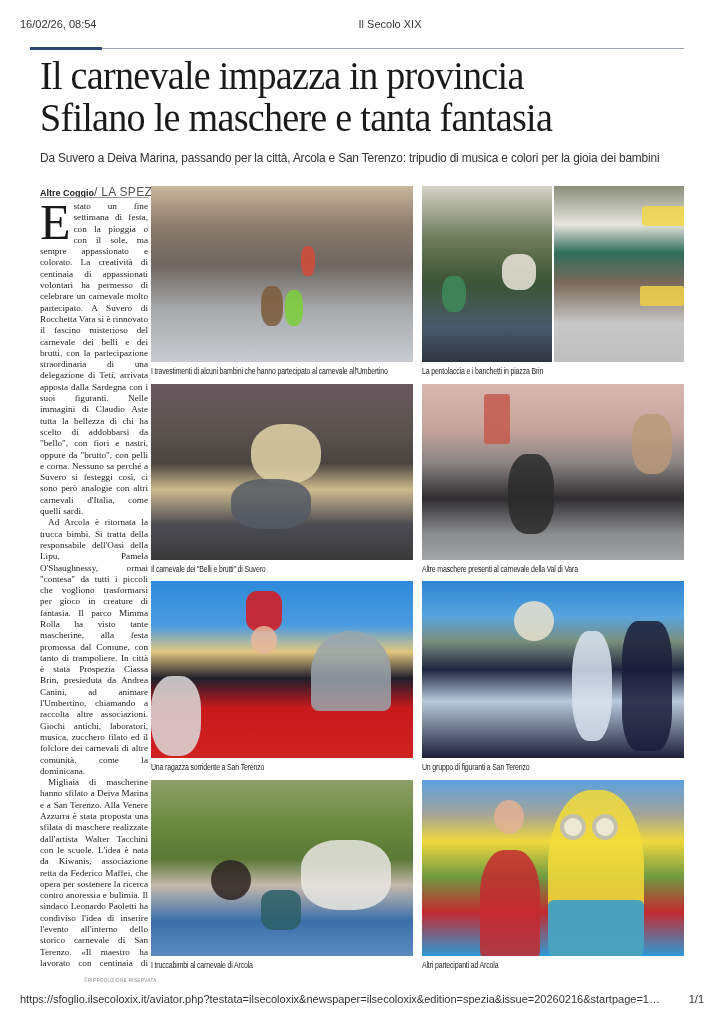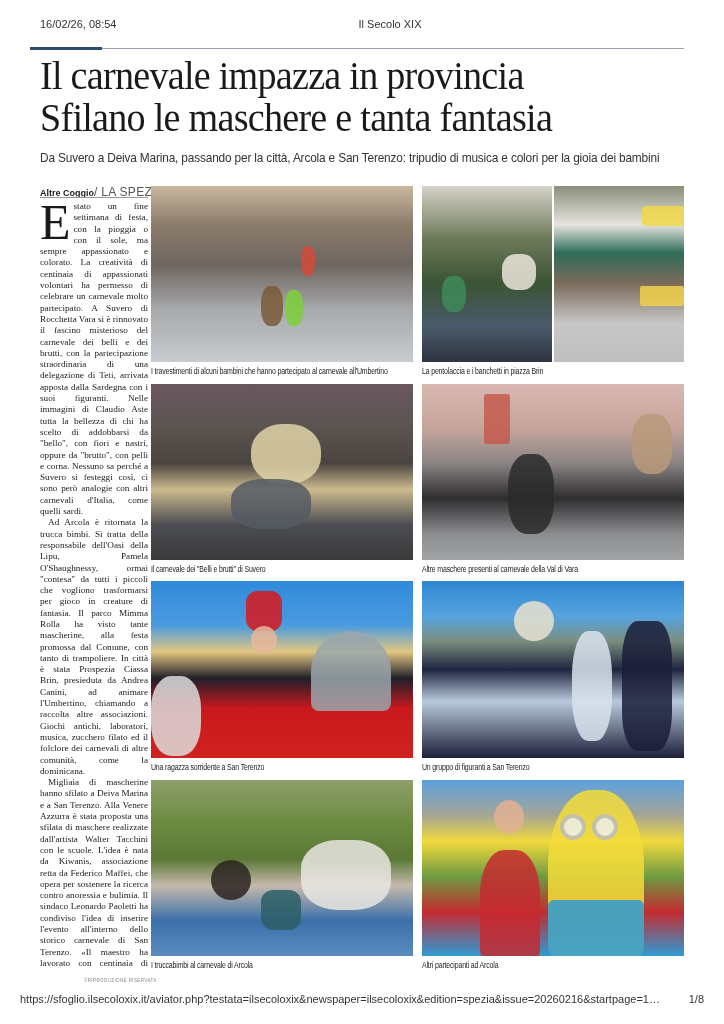--- a/index.html
+++ b/index.html
@@ -1,20 +1,20 @@
 <!DOCTYPE html>
 <html><head>
 <meta charset="utf-8">
 <style>
   * { margin: 0; padding: 0; box-sizing: border-box; }
   html, body { width: 724px; height: 1024px; background: #ffffff; overflow: hidden; }
   body { position: relative; font-family: "Liberation Sans", sans-serif; color: #222; }
 
   .print-header { position: absolute; top: 18px; left: 20px; right: 20px; height: 14px; font-size: 11px; color: #333; }
-  .print-header .ts { position: absolute; left: 0; top: 0; margin-left: 20px; }
+  .print-header .ts { position: absolute; left: 0; top: 0; }
   .print-header .pub { position: absolute; left: 50%; transform: translateX(-50%); top: 0; margin-left: 28px; }
 
   .print-footer { position: absolute; top: 993px; left: 20px; right: 20px; height: 14px; font-size: 11px; color: #333; white-space: nowrap; }
   .print-footer .url { position: absolute; left: 0; top: 0; width: 640px; overflow: hidden; text-overflow: ellipsis; }
   .print-footer .pg { position: absolute; right: 0; top: 0; }
 
   .page { position: absolute; left: 30px; top: 48px; width: 684px; height: 930px; }
   .rule { position: absolute; left: 0; top: 0; width: 654px; height: 1px; background: #9aa3ad; }
   .rule-accent { position: absolute; left: 0; top: -1px; width: 72px; height: 3px; background: #2c4a6e; }
 
@@ -137,14 +137,14 @@
     <div class="ph-decor" style="left:138px;top:34px;width:26px;height:26px;background:#eeeeee;border:4px solid #bdbdbd;"></div>
     <div class="ph-decor" style="left:170px;top:34px;width:26px;height:26px;background:#eeeeee;border:4px solid #bdbdbd;"></div>
     <div class="ph-decor" style="left:58px;top:70px;width:60px;height:110px;background:#c42a30;border-radius:40% 40% 10% 10%;"></div>
     <div class="ph-decor" style="left:72px;top:20px;width:30px;height:34px;background:#e2b294;border-radius:50%;"></div>
   </div>
   <div class="caption" style="left:392px;top:912px;">Altri partecipanti ad Arcola</div>
 </div>
 
 <div class="print-footer">
   <span class="url">https://sfoglio.ilsecoloxix.it/aviator.php?testata=ilsecoloxix&amp;newspaper=ilsecoloxix&amp;edition=spezia&amp;issue=20260216&amp;startpage=1&amp;displaypages=…</span>
-  <span class="pg">1/8</span>
+  <span class="pg">1/1</span>
 </div>
 
 </body></html>

